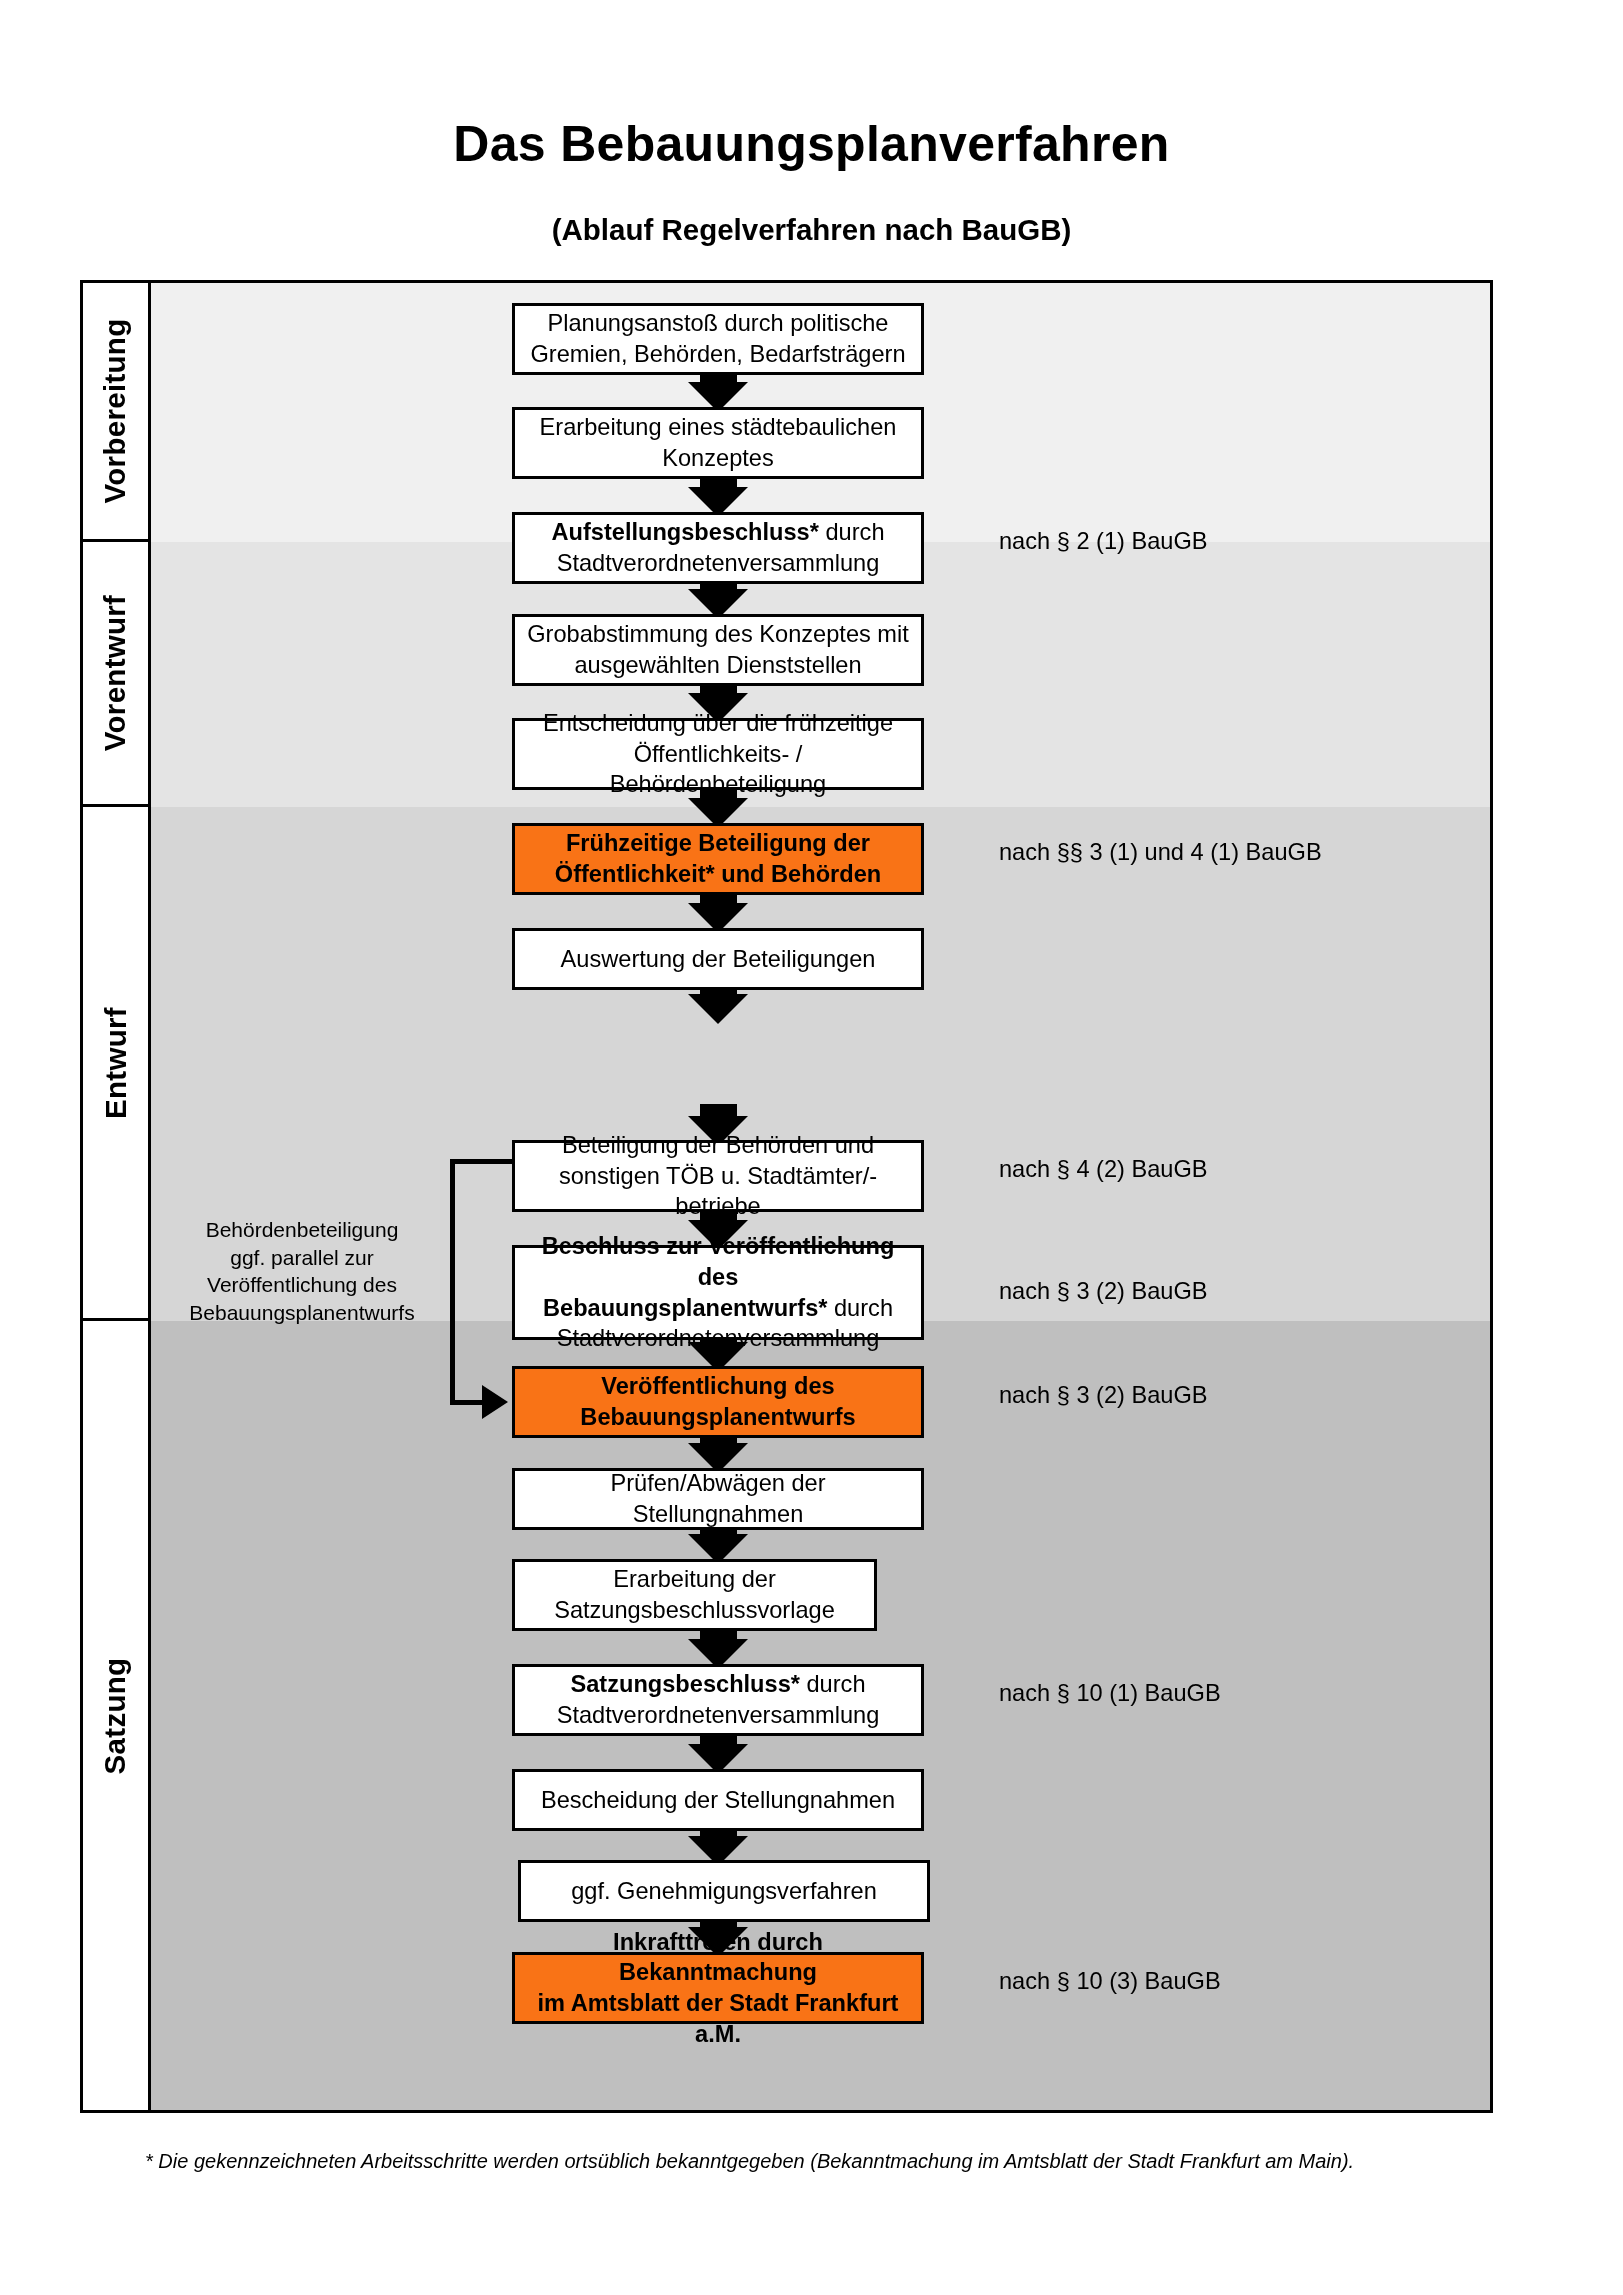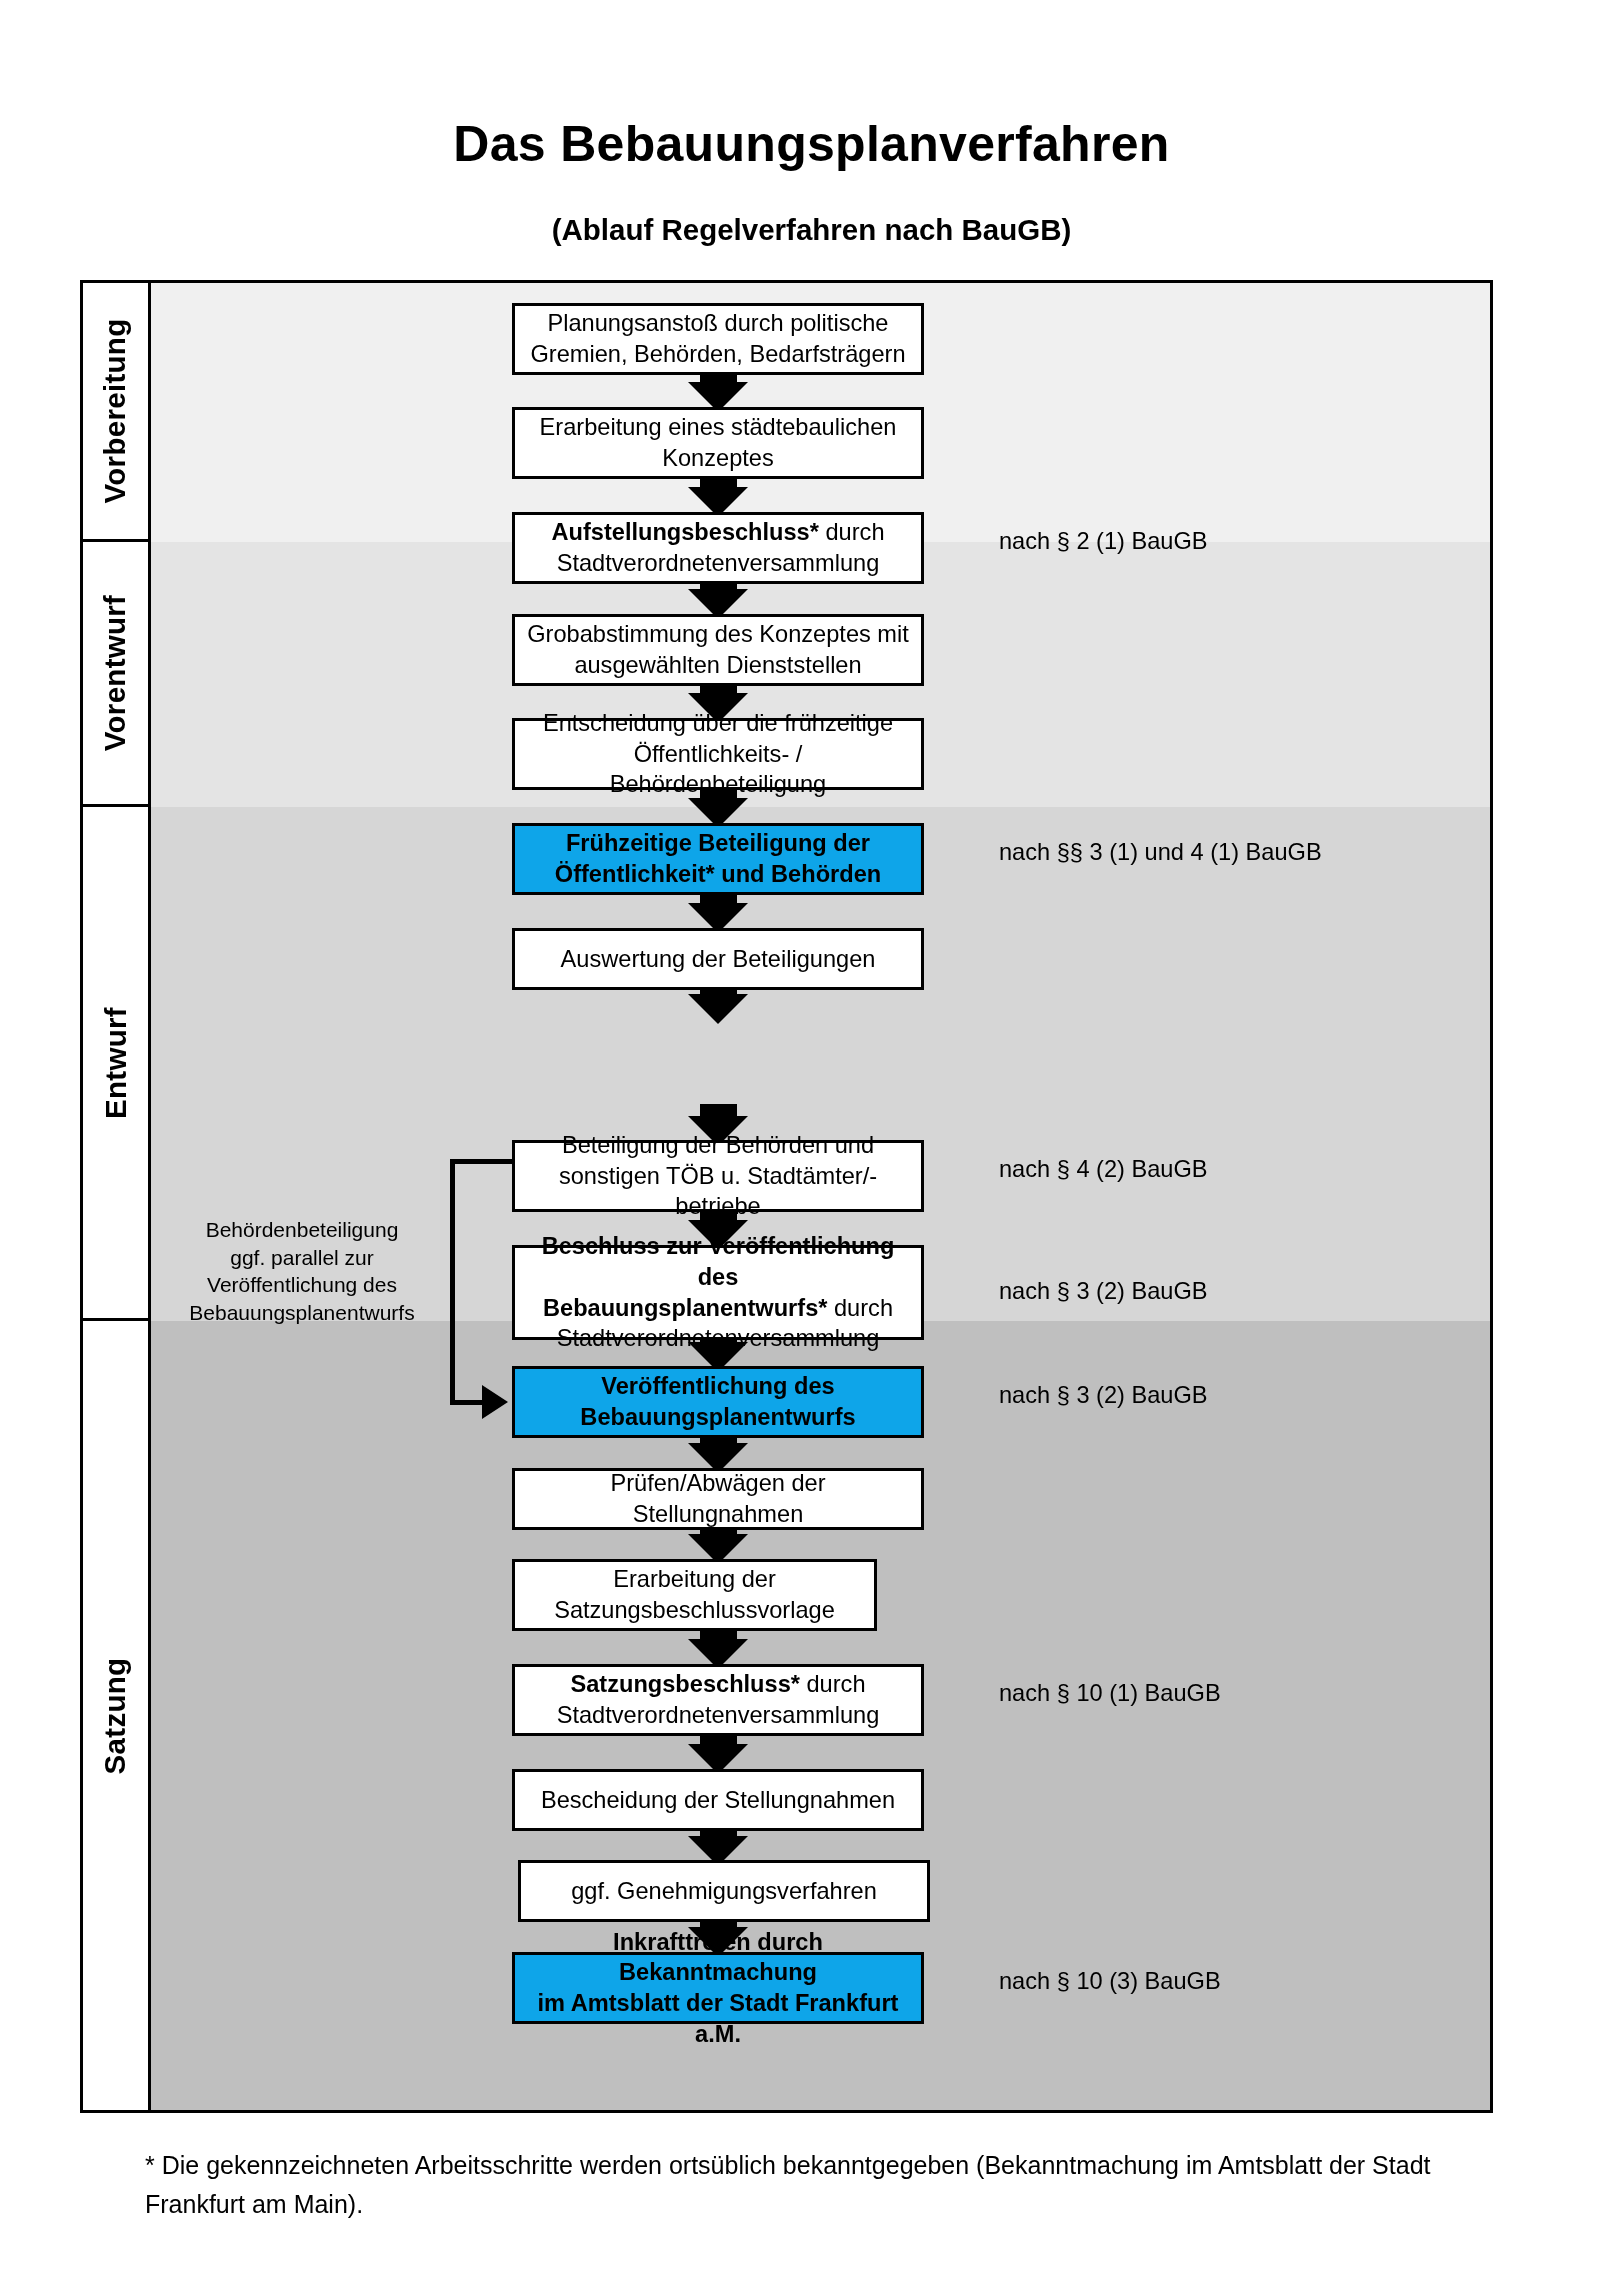--- a/index.html
+++ b/index.html
@@ -48,21 +48,21 @@
   .band{position:relative;width:100%;box-sizing:border-box;}
 
   
   .box{
     position:absolute;box-sizing:border-box;
     border:3.9px solid #000;background:#ffffff;
     display:flex;align-items:center;justify-content:center;
     text-align:center;font-size:23.6px;line-height:1.30;
     padding:3.9px 7.9px;z-index:3;
   }
-  .box.blue{background:#0ea5e9;font-weight:bold;}
+  .box.blue{background:#f97316;font-weight:bold;}
   .box b{font-weight:bold;}
 
   
   .arrow{
     position:absolute;width:60px;z-index:2;
   }
   .arrow .stem{
     position:absolute;left:11.8px;top:0;width:37px;height:100%;
     background:#000;
   }
@@ -89,21 +89,21 @@
   .loop .tip{
     position:absolute;width:0;height:0;
     border-top:17px solid transparent;
     border-bottom:17px solid transparent;
     border-left:26px solid #000;
   }
 
   
   .footnote{
     position:absolute;left:145px;top:2146px;width:1348px;
-    font-size:25px;line-height:1.55;
+    font-size:20px;line-height:1.55;font-style:italic;
   }
 </style>
 </head>
 <body>
 
 <div class="page">
 
   <div class="title">Das Bebauungsplanverfahren</div>
   <div class="subtitle">(Ablauf Regelverfahren nach BauGB)</div>
 

